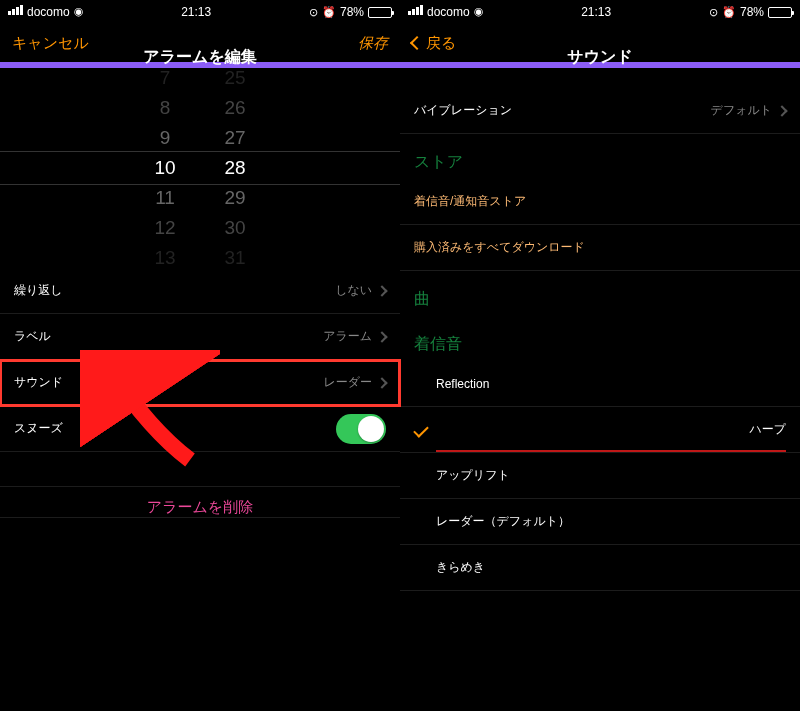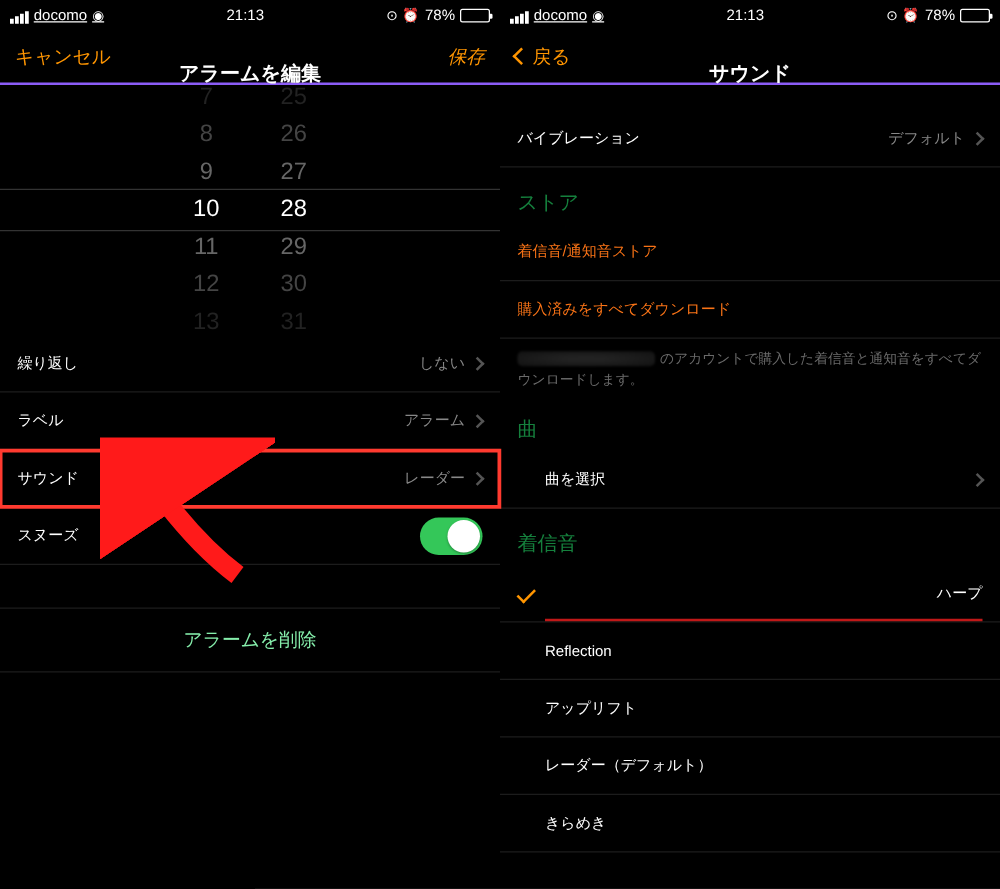--- a/index.html
+++ b/index.html
@@ -23,21 +23,21 @@
   
   .status-bar {
     height: 24px;
     display: flex;
     align-items: center;
     justify-content: space-between;
     padding: 0 8px;
     font-size: 12px;
     font-weight: 500;
   }
-  .status-left { display: flex; align-items: flex-end; gap: 4px; text-decoration: underline; }
+  .status-left { display: flex; align-items: flex-start; gap: 4px; }
   .status-right { display: flex; align-items: center; gap: 4px; }
   .signal-bars { display: inline-flex; align-items: flex-end; gap: 1px; }
   .signal-bars span { width: 3px; background: #fff; display: inline-block; }
   .signal-bars span:nth-child(1){height:4px}
   .signal-bars span:nth-child(2){height:6px}
   .signal-bars span:nth-child(3){height:8px}
   .signal-bars span:nth-child(4){height:10px}
   .wifi-icon, .alarm-icon, .target-icon { font-size: 11px; }
   .battery {
     width: 24px; height: 11px; border: 1px solid #fff; border-radius: 2px;
@@ -49,21 +49,21 @@
   }
   .battery .fill { background: #fff; height: 100%; width: 78%; border-radius: 1px; }
 
   
   .nav-bar {
     height: 44px;
     display: flex;
     align-items: center;
     justify-content: space-between;
     padding: 0 12px;
-    border-bottom: 2px solid #8b5cf6;
+    border-bottom: 6px solid #8b5cf6;
   }
   .nav-left, .nav-right { min-width: 80px; display: flex; align-items: center; }
   .nav-right { justify-content: flex-end; font-style: italic; }
   .nav-title { font-size: 16px; font-weight: 600; color: #fff; text-align: center; flex: 1; margin-top: 28px; }
   .nav-btn { color: #ff9500; font-size: 15px; }
   .back-chevron {
     display: inline-block; width: 10px; height: 10px;
     border-left: 2.5px solid #ff9500; border-bottom: 2.5px solid #ff9500;
     transform: rotate(45deg); margin-right: 4px;
   }
@@ -135,27 +135,27 @@
   }
   .toggle::after {
     content: ""; position: absolute; right: 2px; top: 2px;
     width: 26px; height: 26px; background: #fff; border-radius: 50%;
     box-shadow: 0 1px 2px rgba(0,0,0,.3);
   }
 
   
   .delete-row {
     margin-top: 34px;
-    height: 52px;
-    display: flex;
-    align-items: center;
+    height: 32px;
+    display: flex;
+    align-items: flex-end;
     justify-content: center;
     border-top: 1px solid #1c1c1c;
     border-bottom: 1px solid #1c1c1c;
-    color: #86efac;
+    color: #ec4899;
     font-size: 15px;
   }
 
   
   .section-header {
     color: #15803d;
     font-size: 16px;
     padding: 18px 14px 6px;
   }
   .footer-text {
@@ -166,21 +166,21 @@
   }
   .blur-blob {
     display: inline-block;
     width: 110px; height: 12px;
     background: radial-gradient(ellipse at center, #222 20%, #111 100%);
     filter: blur(1px);
     border-radius: 4px;
     vertical-align: middle;
     margin-right: 4px;
   }
-  .row.link .label { color: #f97316; }
+  .row.link .label { color: #fdba74; }
   .checkmark {
     width: 14px; height: 8px;
     border-left: 2.5px solid #ff9500;
     border-bottom: 2.5px solid #ff9500;
     transform: rotate(-45deg);
     margin-right: 10px;
     margin-left: -22px;
   }
   .row.selected {
     position: relative;
@@ -344,41 +344,32 @@
       </span>
   </div>
 
   <div class="section-header">ストア</div>
   <div class="row link">
     <span class="label">着信音/通知音ストア</span>
   </div>
   <div class="row link">
     <span class="label">購入済みをすべてダウンロード</span>
   </div>
-  <div class="footer-text">
-    <span class="blur-blob"></span><span>のアカウントで購入した着信音と通知音をすべてダウンロードします。</span>
-  </div>
 
   <div class="section-header">曲</div>
+
+  <div class="section-header">着信音</div>
   <div class="row indent">
-    <span class="label">曲を選択</span>
-    <span class="value">
-        <span class="chevron"></span>
-      </span>
-  </div>
-
-  <div class="section-header">着信音</div>
+    <span class="label">Reflection</span>
+  </div>
   <div class="row indent selected">
     <span class="checkmark"></span>
     <span class="label">ハープ</span>
   </div>
   <div class="row indent">
-    <span class="label">Reflection</span>
-  </div>
-  <div class="row indent">
     <span class="label">アップリフト</span>
   </div>
   <div class="row indent">
     <span class="label">レーダー（デフォルト）</span>
   </div>
   <div class="row indent">
     <span class="label">きらめき</span>
   </div>
 
 </div>

